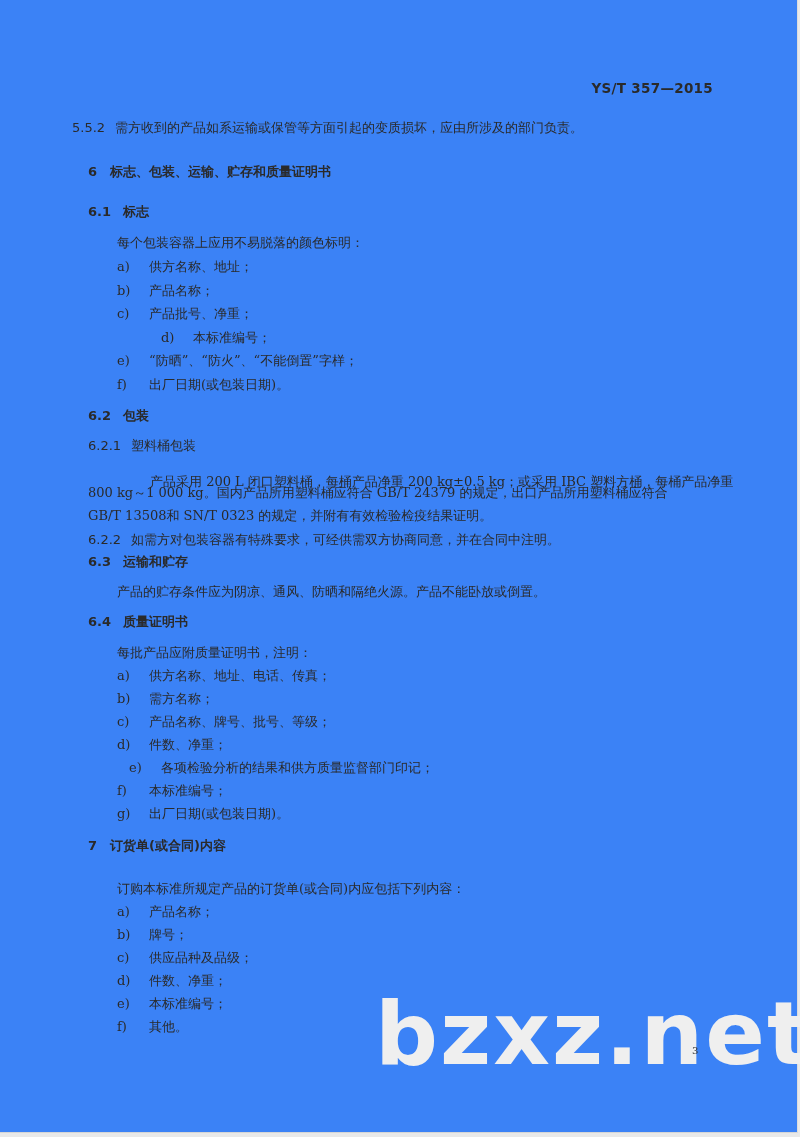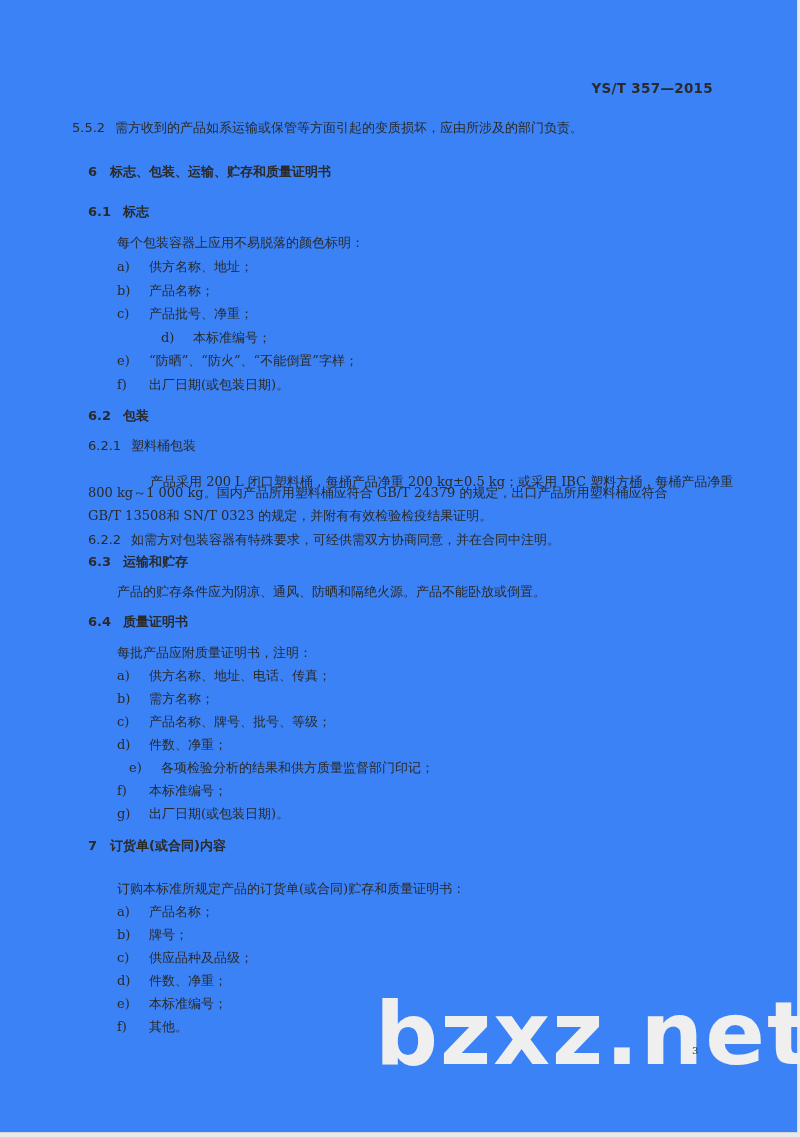--- a/index.html
+++ b/index.html
@@ -80,21 +80,21 @@
   <div class="ln" style="left:117px;top:691px;"><span class="lbl">b)</span><span>需方名称；</span></div>
   <div class="ln" style="left:117px;top:714px;"><span class="lbl">c)</span><span>产品名称、牌号、批号、等级；</span></div>
   <div class="ln" style="left:117px;top:737px;"><span class="lbl">d)</span><span>件数、净重；</span></div>
   <div class="ln" style="left:117px;top:760px;margin-left:12px;"><span class="lbl">e)</span><span>各项检验分析的结果和供方质量监督部门印记；</span></div>
   <div class="ln" style="left:117px;top:783px;"><span class="lbl">f)</span><span>本标准编号；</span></div>
   <div class="ln" style="left:117px;top:806px;"><span class="lbl">g)</span><span>出厂日期(或包装日期)。</span></div>
 
   <div class="ln h" style="left:88px;top:838px;">
     <span class="num" style="width:22px">7</span><span>订货单(或合同)内容</span>
   </div>
-  <div class="ln" style="left:117px;top:881px;">订购本标准所规定产品的订货单(或合同)贮存和质量证明书：</div>
+  <div class="ln" style="left:117px;top:881px;">订购本标准所规定产品的订货单(或合同)内应包括下列内容：</div>
   <div class="ln" style="left:117px;top:904px;"><span class="lbl">a)</span><span>产品名称；</span></div>
   <div class="ln" style="left:117px;top:927px;"><span class="lbl">b)</span><span>牌号；</span></div>
   <div class="ln" style="left:117px;top:950px;"><span class="lbl">c)</span><span>供应品种及品级；</span></div>
   <div class="ln" style="left:117px;top:973px;"><span class="lbl">d)</span><span>件数、净重；</span></div>
   <div class="ln" style="left:117px;top:996px;"><span class="lbl">e)</span><span>本标准编号；</span></div>
   <div class="ln" style="left:117px;top:1019px;"><span class="lbl">f)</span><span>其他。</span></div>
 
   <div class="wm">bzxz.net</div>
   <div class="pg">3</div>
 </div>

